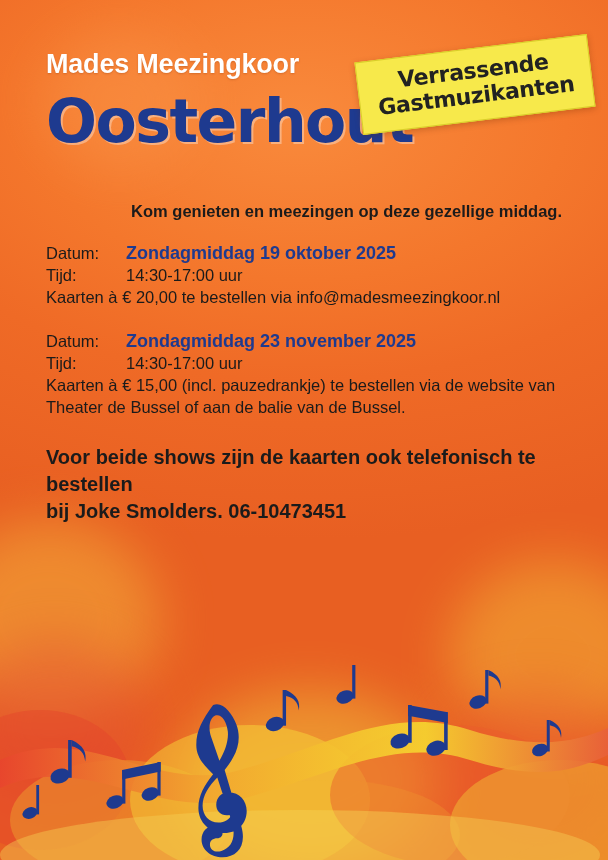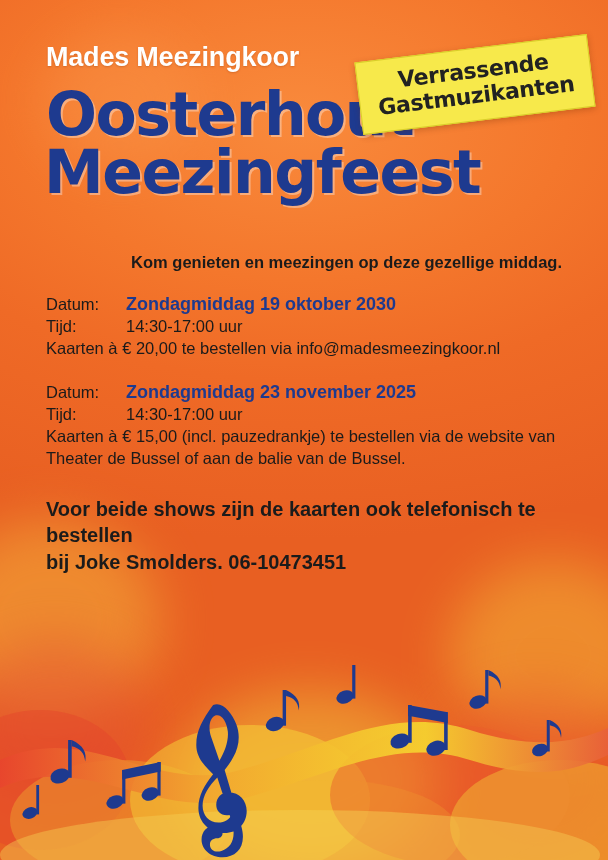--- a/index.html
+++ b/index.html
@@ -40,21 +40,21 @@
   .splash {
     position: absolute;
     left: 0; right: 0; bottom: 0;
     height: 250px;
     pointer-events: none;
   }
 
   .content {
     position: relative;
     z-index: 5;
-    padding: 4px 46px;
+    padding: 11px 46px;
   }
 
   .kicker {
     margin: 0;
     padding-top: 38px;
     font-size: 27px;
     font-weight: bold;
     color: #ffffff;
     letter-spacing: -0.2px;
     text-shadow: 0 1px 2px rgba(120,40,0,.25);
@@ -223,29 +223,28 @@
     <div>Verrassende</div>
     <div>Gastmuzikanten</div>
   </div>
 
   <div class="content">
 
     <p class="kicker">Mades Meezingkoor</p>
 
     <h1 class="title">
       <span>Oosterhout</span>
-      <span class="l2">Meezingfeest</span>
     </h1>
 
     <p class="intro">Kom genieten en meezingen op deze gezellige middag.</p>
 
     <div class="block">
       <div class="row">
         <span class="lbl">Datum:</span>
-        <span class="val hdr">Zondagmiddag 19 oktober 2030</span>
+        <span class="val hdr">Zondagmiddag 19 oktober 2025</span>
       </div>
       <div class="row">
         <span class="lbl">Tijd:</span>
         <span class="val">14:30-17:00 uur</span>
       </div>
       <div class="wide">Kaarten à € 20,00 te bestellen via info@madesmeezingkoor.nl</div>
     </div>
 
     <div class="block">
       <div class="row">

